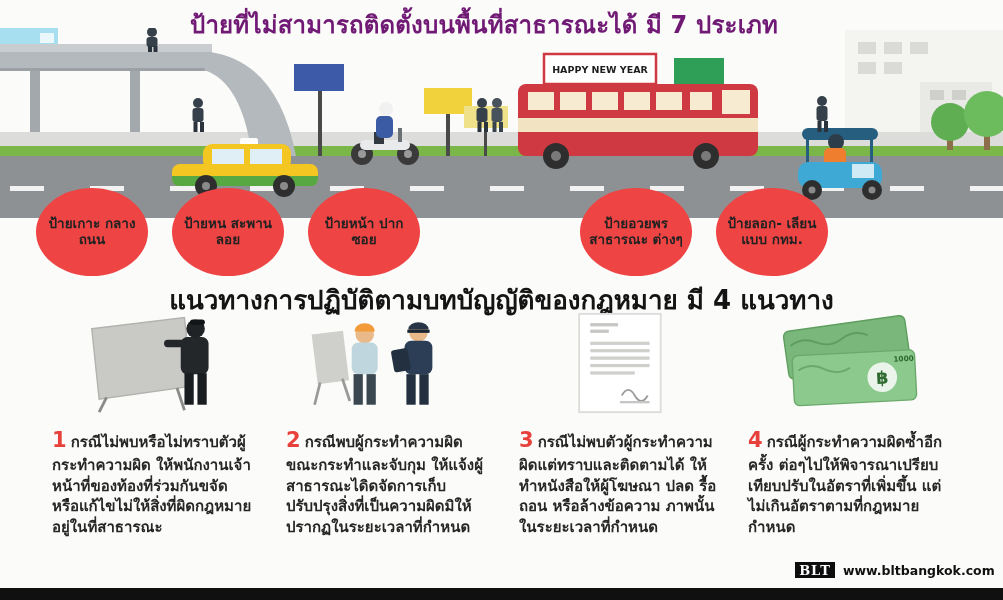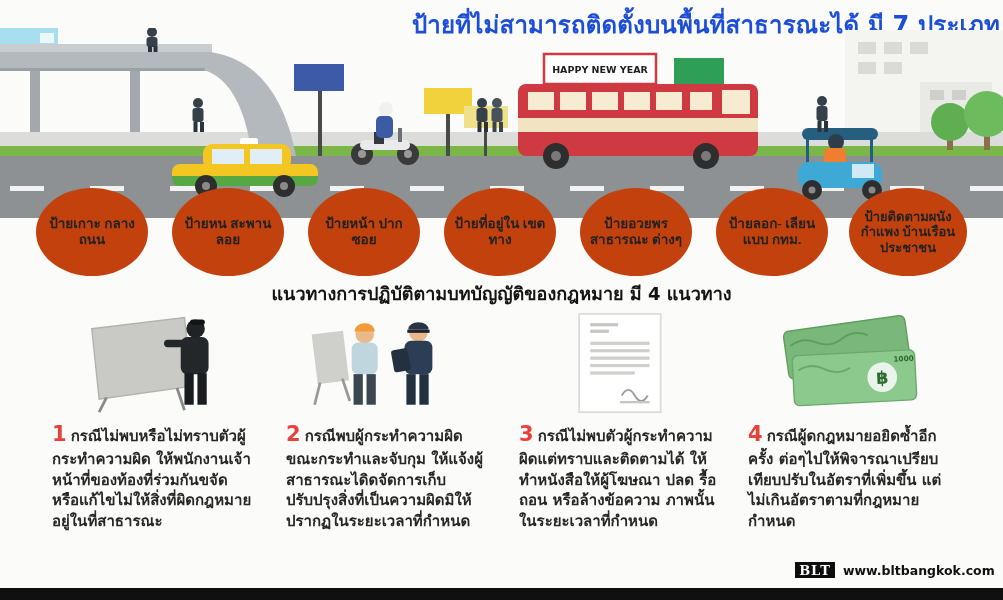--- a/index.html
+++ b/index.html
@@ -1,39 +1,39 @@
 <!DOCTYPE html>
 <html><head>
 <meta charset="utf-8">
 <style>
   * { margin:0; padding:0; box-sizing:border-box; }
   body { font-family:"DejaVu Sans","Liberation Sans",sans-serif; background:#ffffff; }
   .page { position:relative; width:1003px; height:600px; background:#fbfbf9; overflow:hidden; }
 
-  .title-top { position:absolute; top:5px; left:190px; width:810px; text-align:right;
-    font-size:24px; font-weight:bold; color:#1d4ed8; letter-spacing:0.2px; }
+  .title-top { position:absolute; top:5px; left:190px; width:810px; text-align:left;
+    font-size:24px; font-weight:bold; color:#701a75; letter-spacing:0.2px; }
   .title-bottom { position:absolute; top:279px; left:0; width:1003px; text-align:center;
-    font-size:18px; font-weight:bold; color:#141414; }
+    font-size:26px; font-weight:bold; color:#141414; }
 
   .scene { position:absolute; top:28px; left:0; width:1003px; height:190px; z-index:1; }
   .scene text { font-family:"DejaVu Sans","Liberation Sans",sans-serif; font-weight:bold; }
 
   .circles { position:absolute; top:0; left:0; width:1003px; height:600px; pointer-events:none; }
   .circle { position:absolute; top:188px; width:112px; height:88px; border-radius:50%;
-    background:#c2410c; display:flex; align-items:center; justify-content:center;
+    background:#ef4444; display:flex; align-items:center; justify-content:center;
     text-align:center; font-size:13.5px; font-weight:bold; color:#222; line-height:1.18;
-    padding:0 9px; z-index:2;font-family:Liberation Serif, serif; }
+    padding:0 9px; z-index:2; }
   .c1{left:36px;} .c2{left:172px;} .c3{left:308px;justify-content:center;} .c4{left:444px;}
   .c5{left:580px;} .c6{left:716px;justify-content:center;} .c7{left:849px; width:118px; font-size:13px;}
 
   .guidelines { position:absolute; top:312px; left:0; width:1003px; }
   .col { position:absolute; width:200px; }
   .g1{left:52px;} .g2{left:286px;} .g3{left:519px;} .g4{left:748px;}
   .illus { width:200px; height:102px; display:flex; align-items:flex-end; justify-content:center; }
-  .gtext { margin-top:6px; font-size:15px; line-height:1.38; color:#262626; font-weight:600; }
+  .gtext { margin-top:12px; font-size:15px; line-height:1.38; color:#262626; font-weight:600; }
   .gnum { color:#e8403a; font-weight:bold; font-size:21px; margin-right:4px; }
 
   .footer { position:absolute; top:562px; left:795px; display:flex; align-items:center; gap:8px; z-index:3; }
   .logo { width:40px; height:16px; background:#0d0d0d; color:#ffffff; display:flex;
     align-items:center; justify-content:center; font-family:"DejaVu Serif","Liberation Serif",serif;
     font-weight:bold; font-size:13px; letter-spacing:1px; }
   .url { font-size:12.5px; font-weight:bold; color:#101010; }
 
   .bottom-bar { position:absolute; bottom:0; left:0; width:1003px; height:12px; background:#101010; }
 </style>
@@ -193,31 +193,25 @@
   <div class="circles">
     <div class="circle c1">
         <span>ป้ายเกาะ กลางถนน</span>
       </div>
     <div class="circle c2">
         <span>ป้ายหน สะพานลอย</span>
       </div>
     <div class="circle c3">
         <span>ป้ายหน้า ปากซอย</span>
       </div>
-    <div class="circle c4">
-        <span>ป้ายที่อยู่ใน เขตทาง</span>
-      </div>
     <div class="circle c5">
         <span>ป้ายอวยพร สาธารณะ ต่างๆ</span>
       </div>
     <div class="circle c6">
         <span>ป้ายลอก- เลียนแบบ กทม.</span>
-      </div>
-    <div class="circle c7">
-        <span>ป้ายติดตามผนัง กำแพง บ้านเรือน ประชาชน</span>
       </div>
   </div>
 
   <h2 class="title-bottom">แนวทางการปฏิบัติตามบทบัญญัติของกฎหมาย มี 4 แนวทาง</h2>
 
   <div class="guidelines">
 
     <div class="col g1">
       <div class="illus">
         <svg viewBox="0 0 170 110" width="170" height="102" aria-hidden="true">
@@ -285,21 +279,21 @@
           </g>
           <g transform="rotate(-3 90 72)">
             <rect x="26" y="44" width="132" height="54" rx="6" fill="#8cc98d" stroke="#6aa96b" stroke-width="1.5"></rect>
             <path d="M 32 60 q 14 -8 28 0 t 28 0" stroke="#6aa96b" stroke-width="2" fill="none"></path>
             <circle cx="122" cy="72" r="16" fill="#eaf4ea"></circle>
             <text x="122" y="79" text-anchor="middle" font-size="19" font-weight="bold" fill="#2f6b30">฿</text>
             <text x="146" y="56" text-anchor="middle" font-size="8" font-weight="bold" fill="#2f6b30">1000</text>
           </g>
         </svg>
       </div>
-      <p class="gtext"><span class="gnum">4</span><span>กรณีผู้ดกฎหมายอยิดซ้ำอีกครั้ง ต่อๆไปให้พิจารณาเปรียบเทียบปรับในอัตราที่เพิ่มขึ้น แต่ไม่เกินอัตราตามที่กฎหมายกำหนด</span></p>
+      <p class="gtext"><span class="gnum">4</span><span>กรณีผู้กระทำความผิดซ้ำอีกครั้ง ต่อๆไปให้พิจารณาเปรียบเทียบปรับในอัตราที่เพิ่มขึ้น แต่ไม่เกินอัตราตามที่กฎหมายกำหนด</span></p>
     </div>
 
   </div>
 
   <div class="footer">
     <div class="logo">BLT</div>
     <div class="url">www.bltbangkok.com</div>
   </div>
 
   <div class="bottom-bar"></div>

